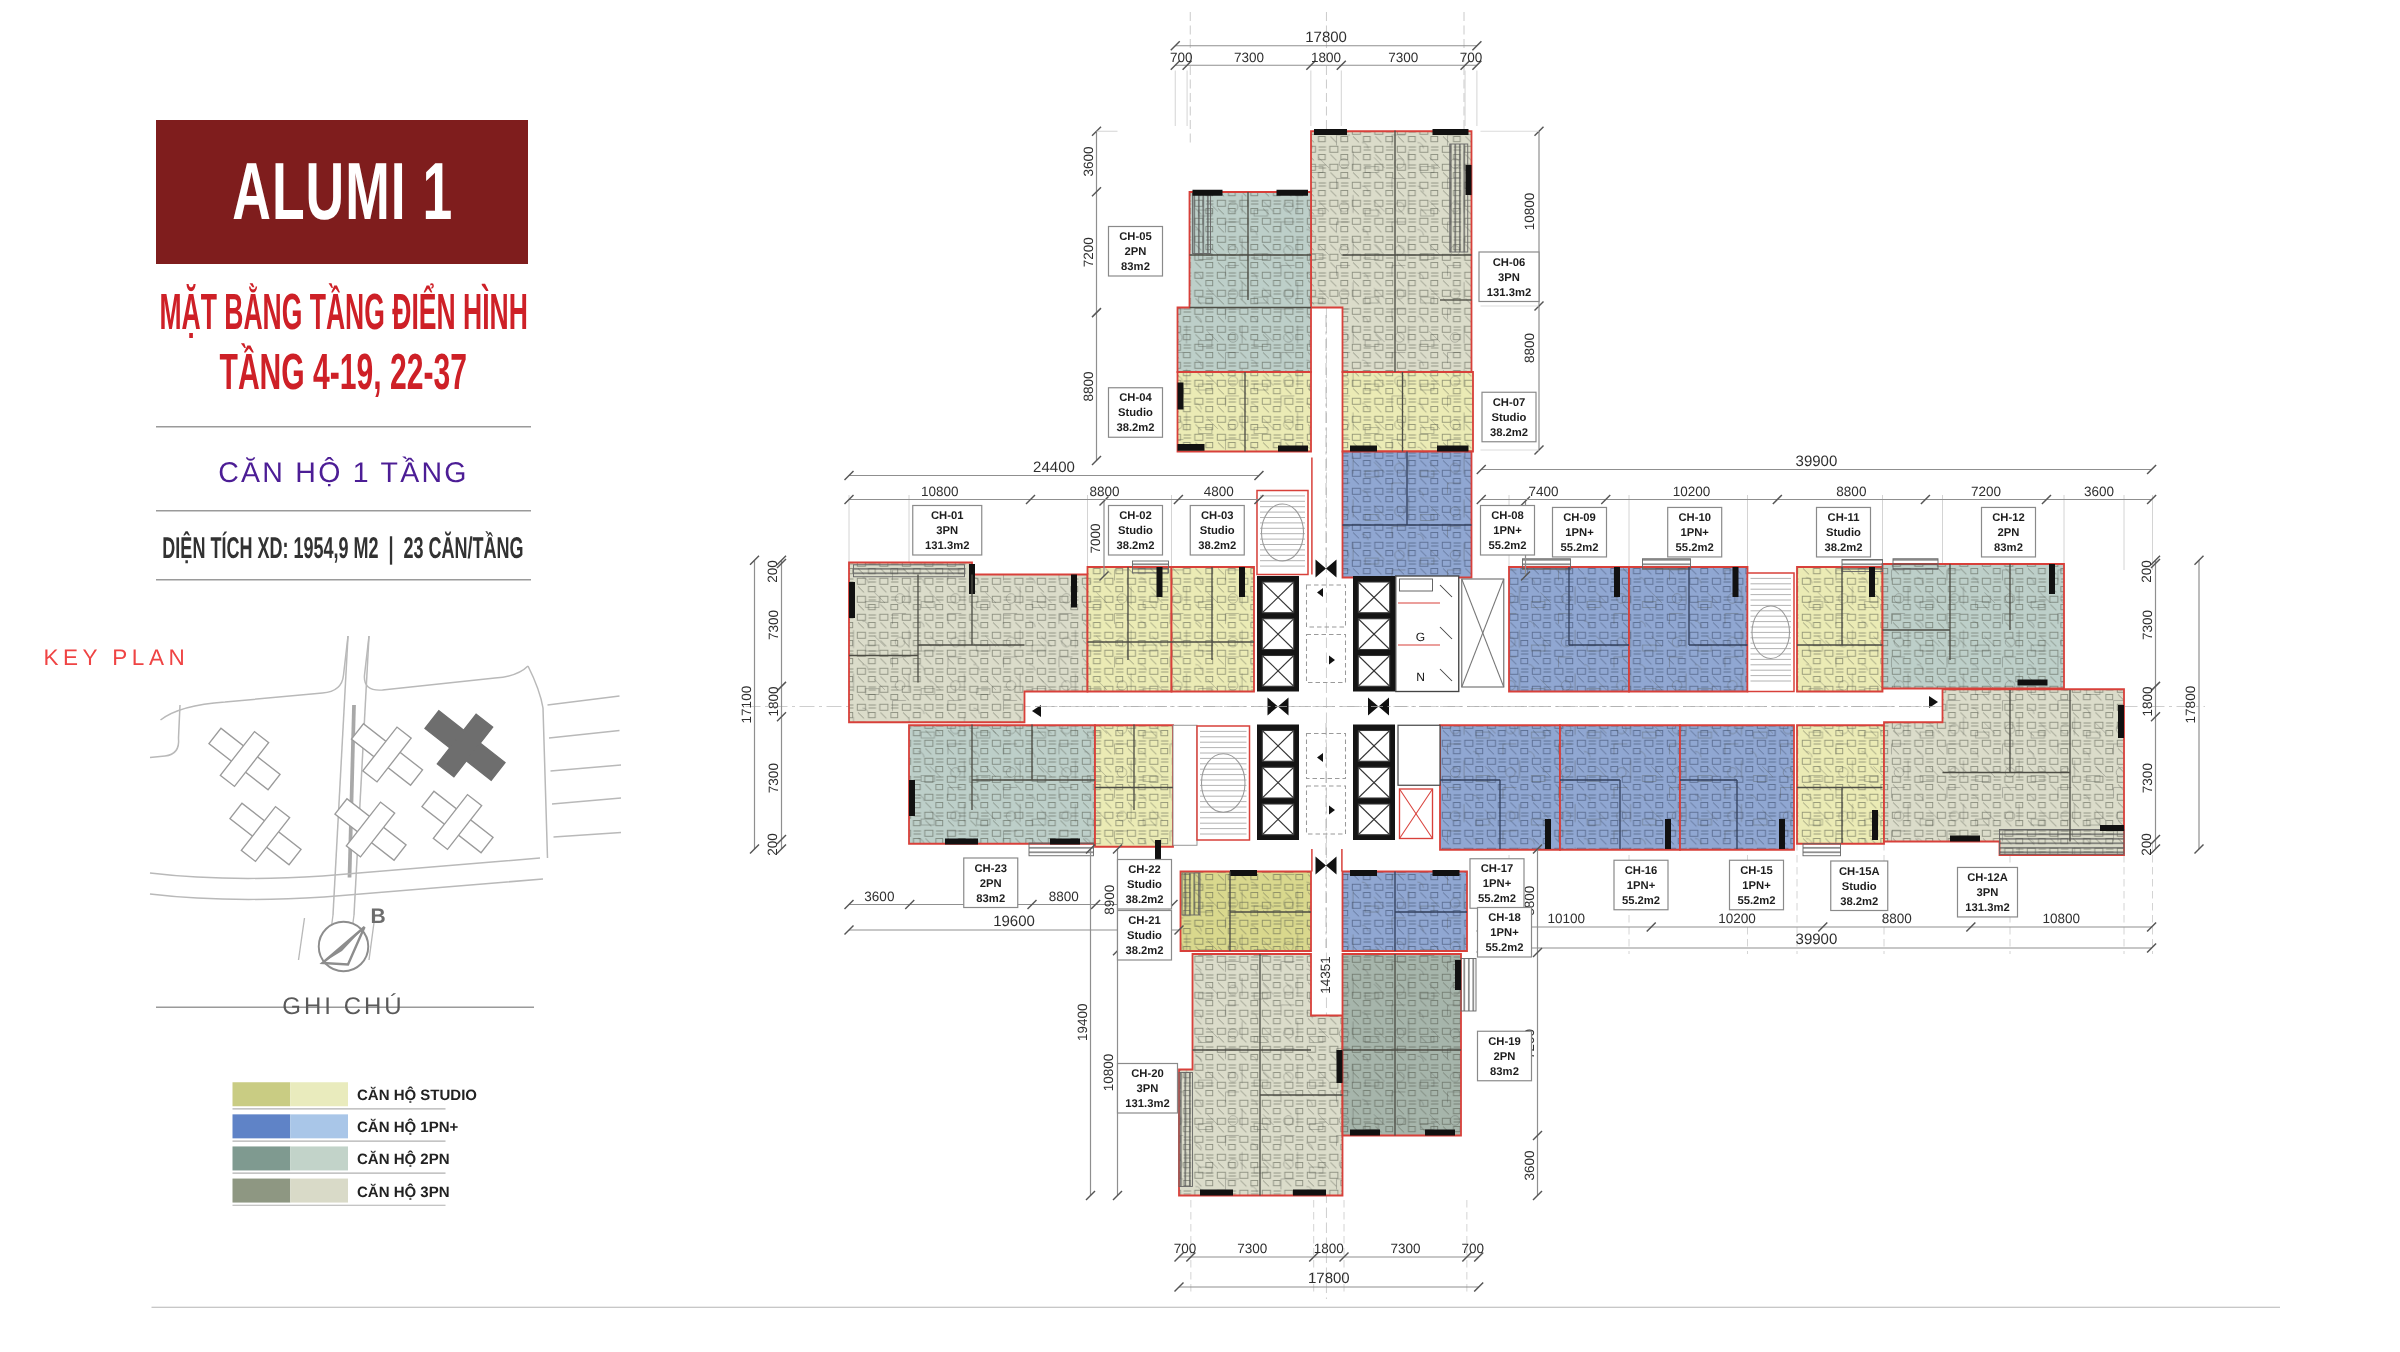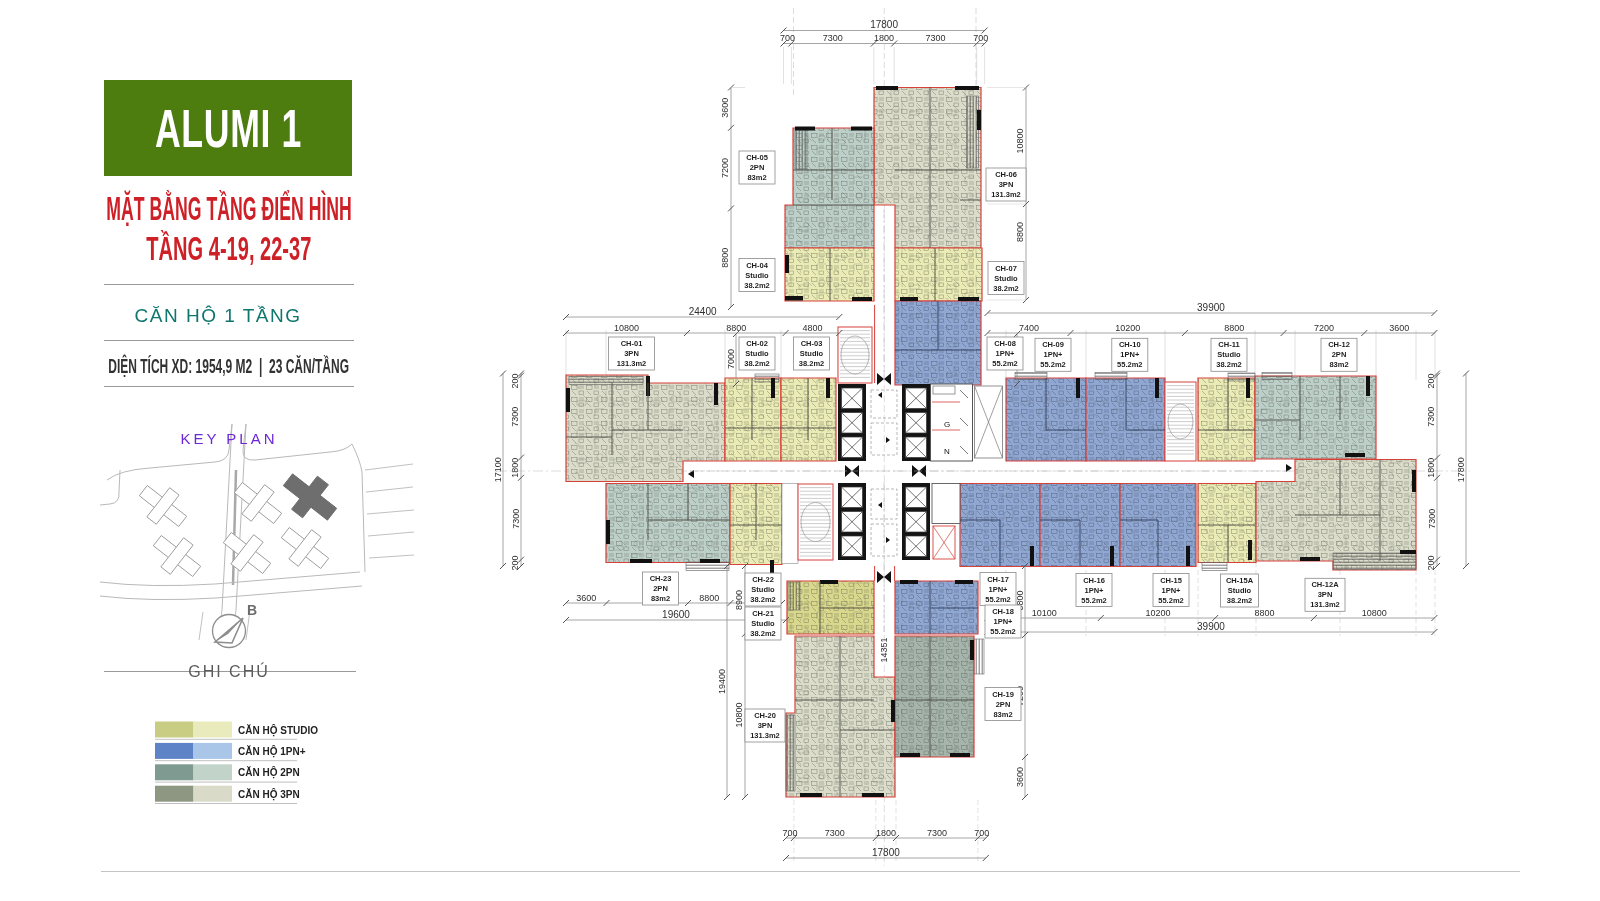--- a/index.html
+++ b/index.html
@@ -729,29 +729,29 @@
 <rect x="155" y="764.3" width="38.5" height="16" fill="#7f9a90"></rect>
 <rect x="193.5" y="764.3" width="38.5" height="16" fill="#c2d3c9"></rect>
 <text x="238" y="776.3" font-family="Liberation Sans, sans-serif" font-size="10" font-weight="bold" fill="#222">CĂN HỘ 2PN</text>
 <line x1="155" y1="782.0999999999999" x2="297" y2="782.0999999999999" stroke="#b0b0b0" stroke-width="0.8"></line>
 <rect x="155" y="785.7" width="38.5" height="16" fill="#8e9782"></rect>
 <rect x="193.5" y="785.7" width="38.5" height="16" fill="#d9dac8"></rect>
 <text x="238" y="797.7" font-family="Liberation Sans, sans-serif" font-size="10" font-weight="bold" fill="#222">CĂN HỘ 3PN</text>
 <line x1="155" y1="803.5" x2="297" y2="803.5" stroke="#b0b0b0" stroke-width="0.8"></line>
 </svg>
 
-<div class="abs" style="left:104px;top:80px;width:248px;height:96px;background:#4d7c0f;color:#fff;text-align:center;line-height:96px;">
+<div class="abs" style="left:104px;top:80px;width:248px;height:96px;background:#7f1d1d;color:#fff;text-align:center;line-height:96px;">
   <span class="cond" style="transform:scaleX(0.66);font-size:54px;font-weight:bold;letter-spacing:1px;">ALUMI 1</span>
 </div>
 <div class="abs" style="left:-71px;top:189px;width:600px;text-align:center;color:#ce2027;font-weight:bold;">
   <div style="font-size:34px;line-height:38px;"><span class="cond" style="transform:scaleX(0.52);white-space:nowrap;">MẶT BẰNG TẦNG ĐIỂN HÌNH</span></div>
   <div style="font-size:34px;line-height:38px;margin-top:2px;"><span class="cond" style="transform:scaleX(0.59);white-space:nowrap;">TẦNG 4-19, 22-37</span></div>
 </div>
 <div class="abs" style="left:104px;top:284px;width:250px;border-top:1px solid #9a9a9a;"></div>
-<div class="abs" style="left:18px;top:305px;width:400px;text-align:center;color:#0f766e;font-size:19px;letter-spacing:1.5px;">CĂN HỘ 1 TẦNG</div>
+<div class="abs" style="left:29px;top:305px;width:400px;text-align:center;color:#4c1d95;font-size:19px;letter-spacing:1.5px;">CĂN HỘ 1 TẦNG</div>
 <div class="abs" style="left:104px;top:340px;width:250px;border-top:1px solid #9a9a9a;"></div>
 <div class="abs" style="left:-71px;top:355px;width:600px;text-align:center;color:#323232;font-weight:bold;font-size:20px;">
   <span class="cond" style="transform:scaleX(0.60);white-space:nowrap;">DIỆN TÍCH XD: 1954,9 M2&nbsp; | &nbsp;23 CĂN/TẦNG</span>
 </div>
 <div class="abs" style="left:104px;top:386px;width:250px;border-top:1px solid #9a9a9a;"></div>
-<div class="abs" style="left:29px;top:430px;width:400px;text-align:center;color:#6d28d9;font-size:15px;letter-spacing:3px;">KEY PLAN</div>
+<div class="abs" style="left:29px;top:430px;width:400px;color:#ef4444;font-size:15px;letter-spacing:3px;">KEY PLAN</div>
 <div class="abs" style="left:104px;top:671px;width:252px;border-top:1px solid #9a9a9a;"></div>
 <div class="abs" style="left:29px;top:663px;width:400px;text-align:center;color:#5a5a5a;font-size:16px;letter-spacing:2px;">GHI CHÚ</div>
 
 </body></html>

